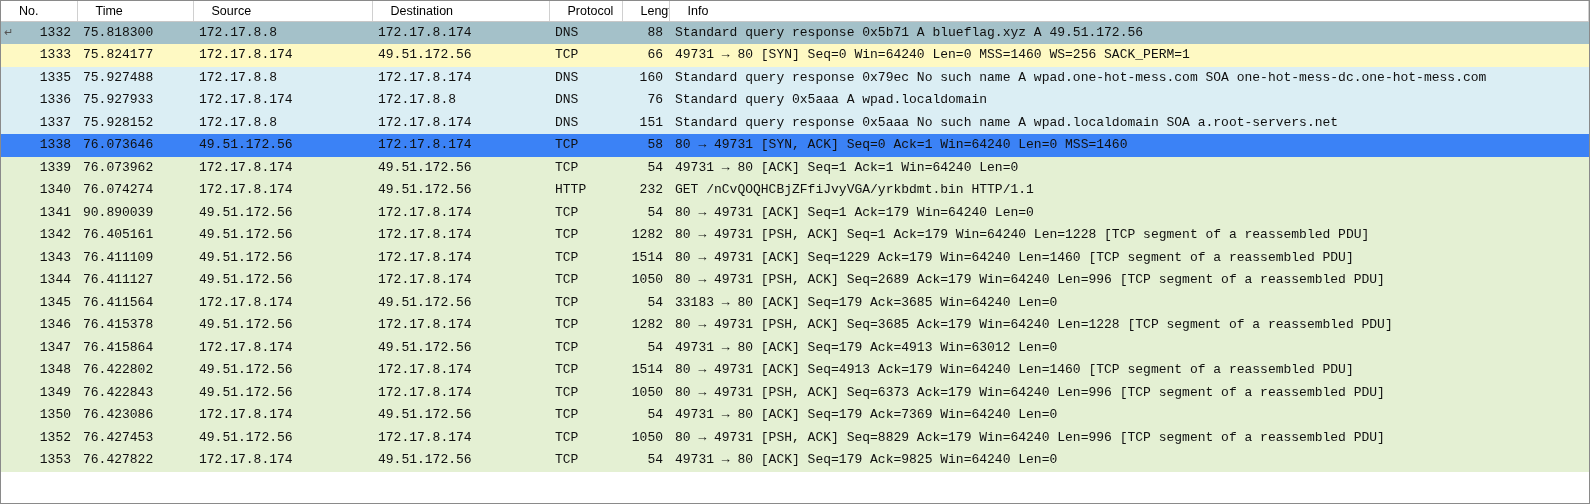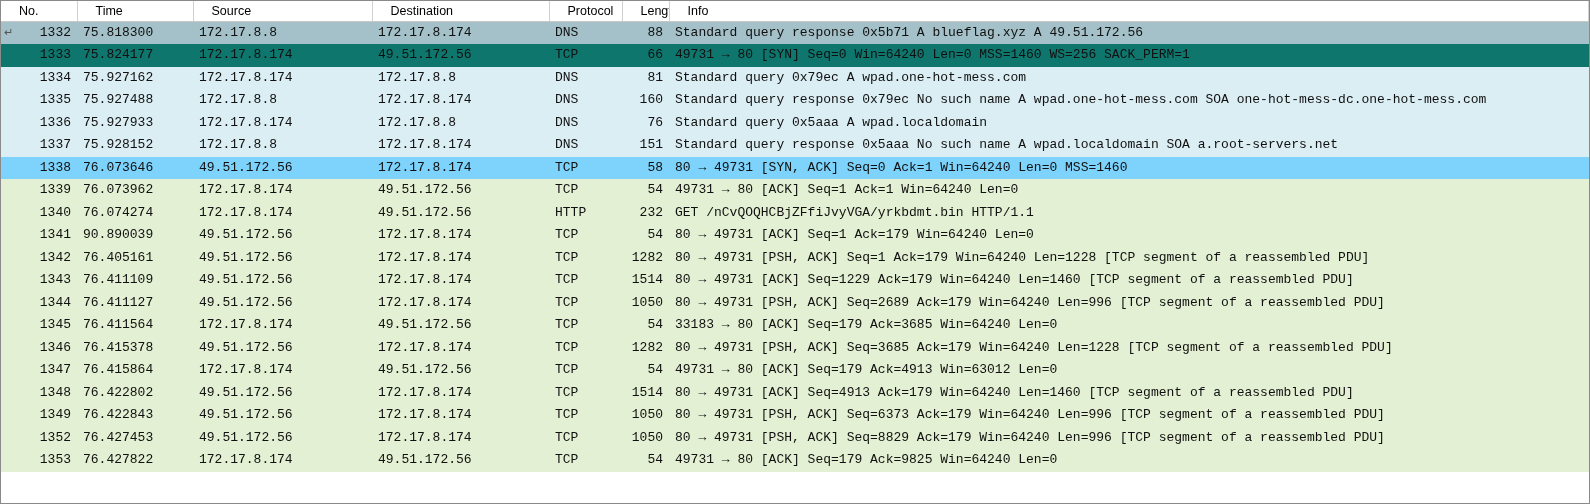--- a/index.html
+++ b/index.html
@@ -43,22 +43,22 @@
   .col-dst    { width: 177px; text-align: left;  }
   .col-proto  { width: 73px;  text-align: left;  }
   .col-len    { width: 47px;  text-align: right; }
   .col-info   { text-align: left; }
 
   thead .col-no, thead .col-len { text-align: left; }
 
   tr.row-dns-resp-sel td { background: #a4c1c9; color: #101010; }
   tr.row-dns           td { background: #dbeef4; color: #101010; }
   tr.row-tcp           td { background: #e4f0d3; color: #101010; }
-  tr.row-tcp-syn       td { background: #0f766e; color: #101010; }
-  tr.row-tcp-synack    td { background: #7dd3fc; color: #101010; }
+  tr.row-tcp-syn       td { background: #fef9c3; color: #101010; }
+  tr.row-tcp-synack    td { background: #3b82f6; color: #101010; }
   tr.row-http          td { background: #e4f0d3; color: #101010; margin-top: 24px; }
 
   .goto-icon {
     position: absolute;
     left: 4px;
     top: 26px;
     font-size: 11px;
     color: #555;
     pointer-events: none;
   }
@@ -93,29 +93,20 @@
       <tr class="row-tcp-syn">
         <td class="col-no">1333</td>
         <td class="col-time">75.824177</td>
         <td class="col-src">172.17.8.174</td>
         <td class="col-dst">49.51.172.56</td>
         <td class="col-proto">TCP</td>
         <td class="col-len">66</td>
         <td class="col-info">49731 → 80 [SYN] Seq=0 Win=64240 Len=0 MSS=1460 WS=256 SACK_PERM=1</td>
       </tr>
       <tr class="row-dns">
-        <td class="col-no">1334</td>
-        <td class="col-time">75.927162</td>
-        <td class="col-src">172.17.8.174</td>
-        <td class="col-dst">172.17.8.8</td>
-        <td class="col-proto">DNS</td>
-        <td class="col-len">81</td>
-        <td class="col-info">Standard query 0x79ec A wpad.one-hot-mess.com</td>
-      </tr>
-      <tr class="row-dns">
         <td class="col-no">1335</td>
         <td class="col-time">75.927488</td>
         <td class="col-src">172.17.8.8</td>
         <td class="col-dst">172.17.8.174</td>
         <td class="col-proto">DNS</td>
         <td class="col-len">160</td>
         <td class="col-info">Standard query response 0x79ec No such name A wpad.one-hot-mess.com SOA one-hot-mess-dc.one-hot-mess.com</td>
       </tr>
       <tr class="row-dns">
         <td class="col-no">1336</td>
@@ -237,20 +228,29 @@
       <tr class="row-tcp">
         <td class="col-no">1349</td>
         <td class="col-time">76.422843</td>
         <td class="col-src">49.51.172.56</td>
         <td class="col-dst">172.17.8.174</td>
         <td class="col-proto">TCP</td>
         <td class="col-len">1050</td>
         <td class="col-info">80 → 49731 [PSH, ACK] Seq=6373 Ack=179 Win=64240 Len=996 [TCP segment of a reassembled PDU]</td>
       </tr>
       <tr class="row-tcp">
+        <td class="col-no">1350</td>
+        <td class="col-time">76.423086</td>
+        <td class="col-src">172.17.8.174</td>
+        <td class="col-dst">49.51.172.56</td>
+        <td class="col-proto">TCP</td>
+        <td class="col-len">54</td>
+        <td class="col-info">49731 → 80 [ACK] Seq=179 Ack=7369 Win=64240 Len=0</td>
+      </tr>
+      <tr class="row-tcp">
         <td class="col-no">1352</td>
         <td class="col-time">76.427453</td>
         <td class="col-src">49.51.172.56</td>
         <td class="col-dst">172.17.8.174</td>
         <td class="col-proto">TCP</td>
         <td class="col-len">1050</td>
         <td class="col-info">80 → 49731 [PSH, ACK] Seq=8829 Ack=179 Win=64240 Len=996 [TCP segment of a reassembled PDU]</td>
       </tr>
       <tr class="row-tcp">
         <td class="col-no">1353</td>

